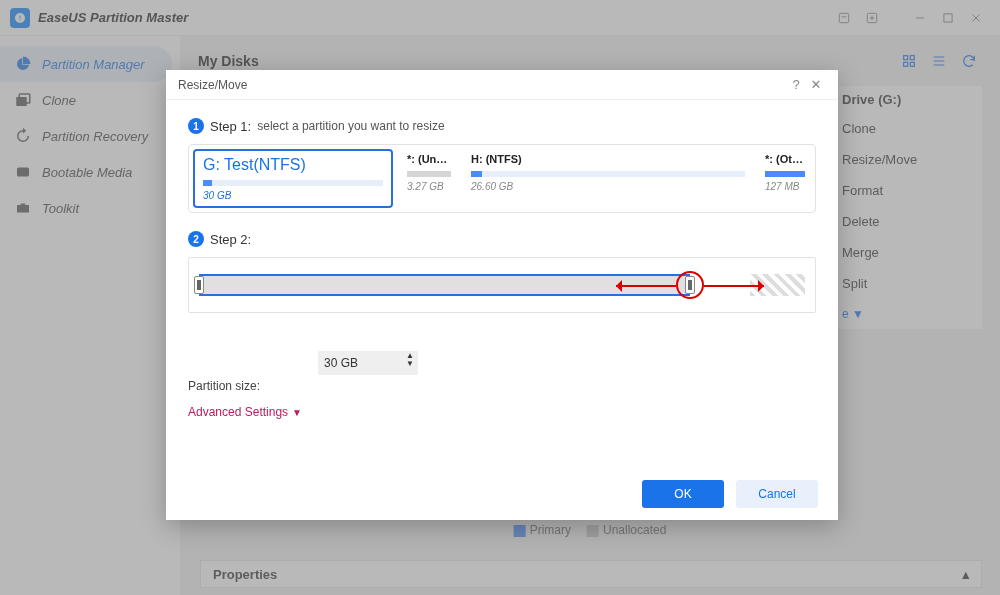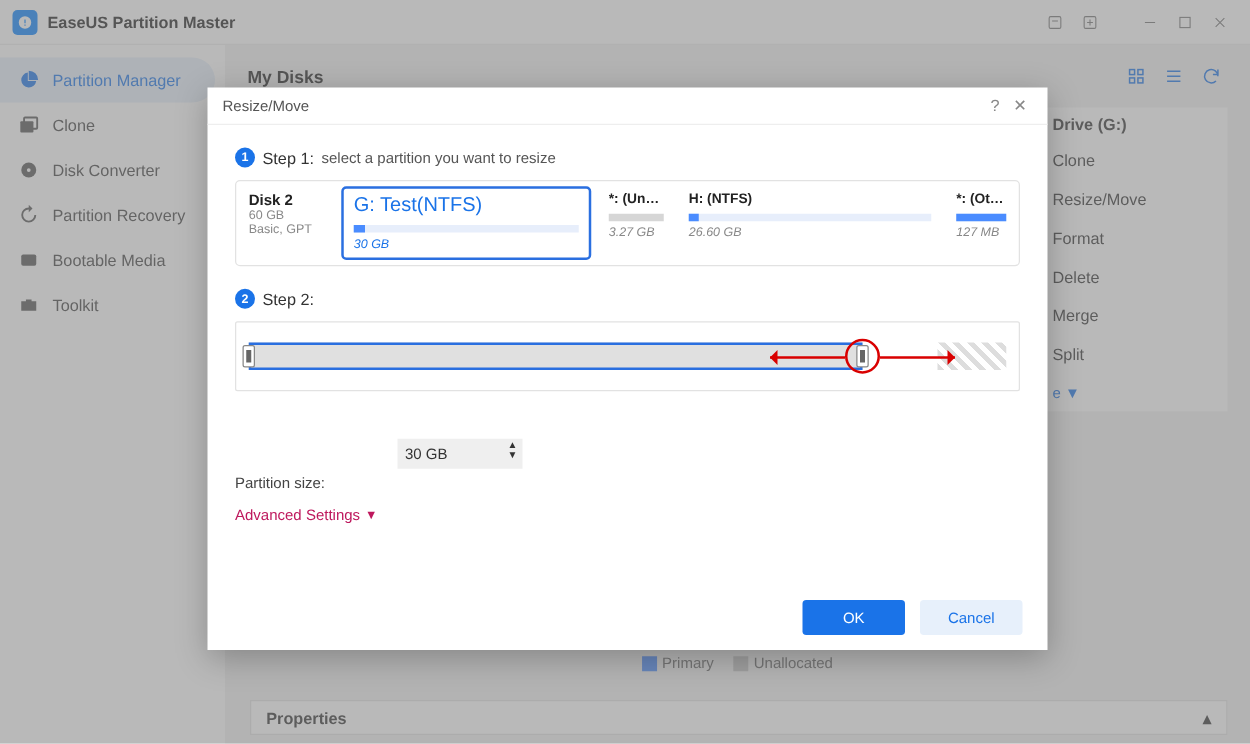--- a/index.html
+++ b/index.html
@@ -1,28 +1,28 @@
 <!DOCTYPE html>
 <html><head>
 <meta charset="utf-8">
 <style>
   * { box-sizing: border-box; font-family: -apple-system, "Segoe UI", Arial, sans-serif; }
   body { margin:0; width:1000px; height:595px; background:#f0f0f0; position:relative; overflow:hidden; color:#333; }
   
-  .titlebar { height:36px; background:#fff; display:flex; align-items:center; padding:0 10px; border-bottom:1px solid #eee; }
+  .titlebar { height:36px; background:#fff; display:flex; align-items:center; padding:0 10px; border-bottom:1px solid #eee;font-style:italic; }
   .titlebar .logo { width:20px; height:20px; background:#0a84ff; border-radius:4px; display:flex; align-items:center; justify-content:center; margin-right:8px; }
   .titlebar .logo svg { width:12px; height:12px; fill:#fff; }
   .titlebar .title { font-size:13px; font-weight:600; color:#222; }
   .titlebar .spacer { flex:1; }
   .titlebar .tbtn { width:28px; height:28px; display:flex; align-items:center; justify-content:center; color:#666; font-size:14px; }
   .titlebar .tbtn svg { width:14px; height:14px; stroke:#777; fill:none; stroke-width:1.5; }
   
   .main { display:flex; height:calc(595px - 36px); }
   .sidebar { width:180px; background:#fff; padding-top:10px; }
-  .sidebar .item { display:flex; align-items:center; height:36px; padding:0 14px; font-size:13px; color:#444; gap:10px; }
+  .sidebar .item { display:flex; align-items:center; height:36px; padding:0 14px; font-size:13px; color:#444; gap:10px;font-style:italic; }
   .sidebar .item.active { background:#e6f0fb; color:#1a73e8; border-radius:0 18px 18px 0; margin-right:8px; }
   .sidebar .item .icn { width:18px; height:18px; display:flex; align-items:center; justify-content:center; }
   .sidebar .item .icn svg { width:18px; height:18px; fill:#555; }
   .sidebar .item.active .icn svg { fill:#1a73e8; }
   
   .content { flex:1; background:#f2f2f2; padding:12px 18px; position:relative; }
   .content .header { display:flex; align-items:center; margin-bottom:8px; }
   .content .header .h1 { font-size:14px; font-weight:700; color:#222; }
   .content .header .spacer { flex:1; }
   .content .header .hbtn { width:26px; height:26px; display:flex; align-items:center; justify-content:center; margin-left:4px; color:#1a73e8; }
@@ -149,29 +149,20 @@
           <svg viewBox="0 0 24 24">
             <rect x="3" y="8" width="14" height="12" rx="1"></rect>
             <rect x="7" y="4" width="14" height="12" rx="1" fill="none" stroke="#555" stroke-width="2"></rect>
           </svg>
         </span>
       <span>Clone</span>
     </div>
     <div class="item">
       <span class="icn">
           <svg viewBox="0 0 24 24">
-            <circle cx="12" cy="12" r="8"></circle>
-            <circle cx="12" cy="12" r="2" fill="#fff"></circle>
-          </svg>
-        </span>
-      <span>Disk Converter</span>
-    </div>
-    <div class="item">
-      <span class="icn">
-          <svg viewBox="0 0 24 24">
             <path d="M12 4a8 8 0 108 8h-2a6 6 0 11-6-6v3l4-4-4-4v3z"></path>
           </svg>
         </span>
       <span>Partition Recovery</span>
     </div>
     <div class="item">
       <span class="icn">
           <svg viewBox="0 0 24 24">
             <rect x="4" y="6" width="16" height="12" rx="2"></rect>
           </svg>
@@ -247,25 +238,20 @@
     <span class="mclose">✕</span>
   </div>
   <div class="body">
     <div class="step">
       <span class="num">1</span>
       <span class="bold">Step 1:</span>
       <span class="desc">select a partition you want to resize</span>
     </div>
 
     <div class="picker">
-      <div class="col disk">
-        <div class="d1">Disk 2</div>
-        <div class="d2">60 GB</div>
-        <div class="d3">Basic, GPT</div>
-      </div>
       <div class="col sel">
         <div class="nm">G: Test(NTFS)</div>
         <div class="bar">
             <div class="fill" style="width:5%"></div>
           </div>
         <div class="sz" style="color:#1a73e8">30 GB</div>
       </div>
       <div class="col" style="flex:0 0 64px">
         <div class="headr">*: (Unallo…</div>
         <div class="bar" style="background:#d6d6d6"></div>

